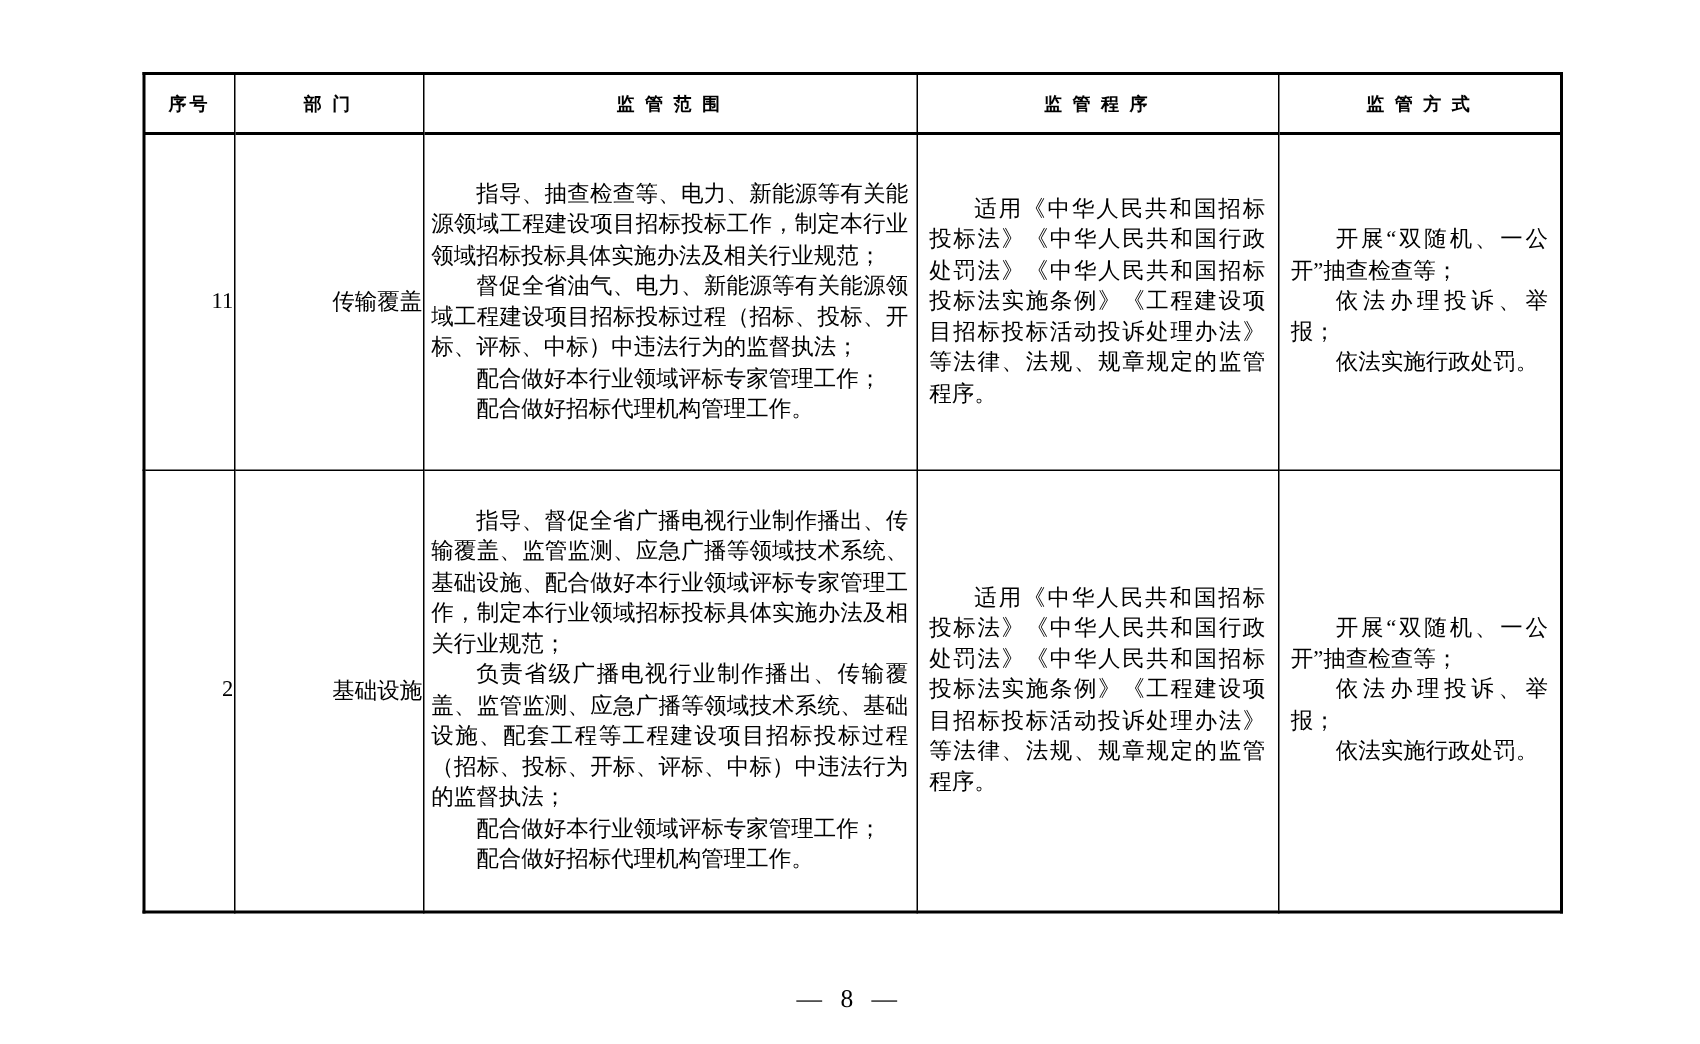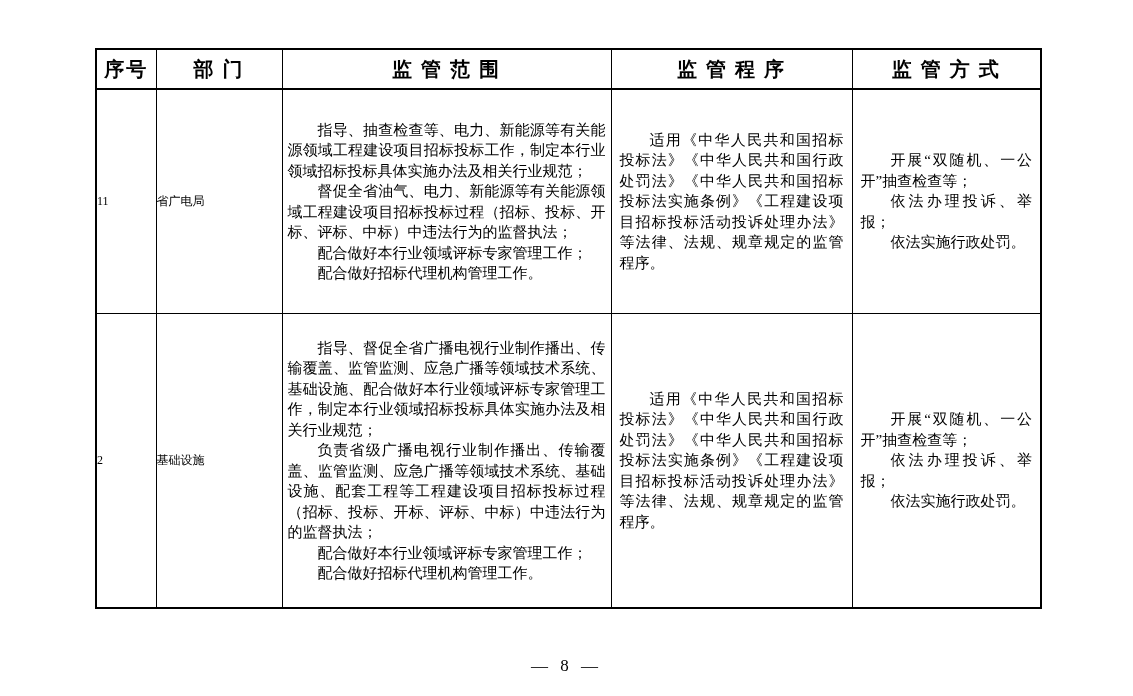--- a/index.html
+++ b/index.html
@@ -27,28 +27,28 @@
     border: 1.5px solid #000;
     padding: 0;
     vertical-align: middle;
     overflow: hidden;
   }
   .doc-table thead th {
     border-bottom: 2px solid #000;
   }
   th.h {
     font-weight: bold;
-    font-size: 20px;
+    font-size: 12px;
     text-align: center;
     height: 38px;
     letter-spacing: 2px;
   }
   td.center {
-    text-align: left;
-    font-size: 12px;
+    text-align: right;
+    font-size: 15px;
     margin-top: 45px;
   }
   .cellpad {
     padding: 2px 5px;
   }
   .cellpad.wide {
     padding: 2px 8px;
   }
   .para {
     margin: 0;
@@ -86,21 +86,21 @@
       <th class="h">序号</th>
       <th class="h">部  门</th>
       <th class="h">监 管 范 围</th>
       <th class="h">监 管 程 序</th>
       <th class="h">监 管 方 式</th>
     </tr>
   </thead>
   <tbody>
     <tr class="row-11">
       <td class="center">11</td>
-      <td class="center">省广电局</td>
+      <td class="center">传输覆盖</td>
       <td>
         <div class="cellpad">
             <p class="para">指导、抽查检查等、电力、新能源等有关能源领域工程建设项目招标投标工作，制定本行业领域招标投标具体实施办法及相关行业规范；</p>
             <p class="para">督促全省油气、电力、新能源等有关能源领域工程建设项目招标投标过程（招标、投标、开标、评标、中标）中违法行为的监督执法；</p>
             <p class="para">配合做好本行业领域评标专家管理工作；</p>
             <p class="para">配合做好招标代理机构管理工作。</p>
           </div>
       </td>
       <td>
         <div class="cellpad wide">

